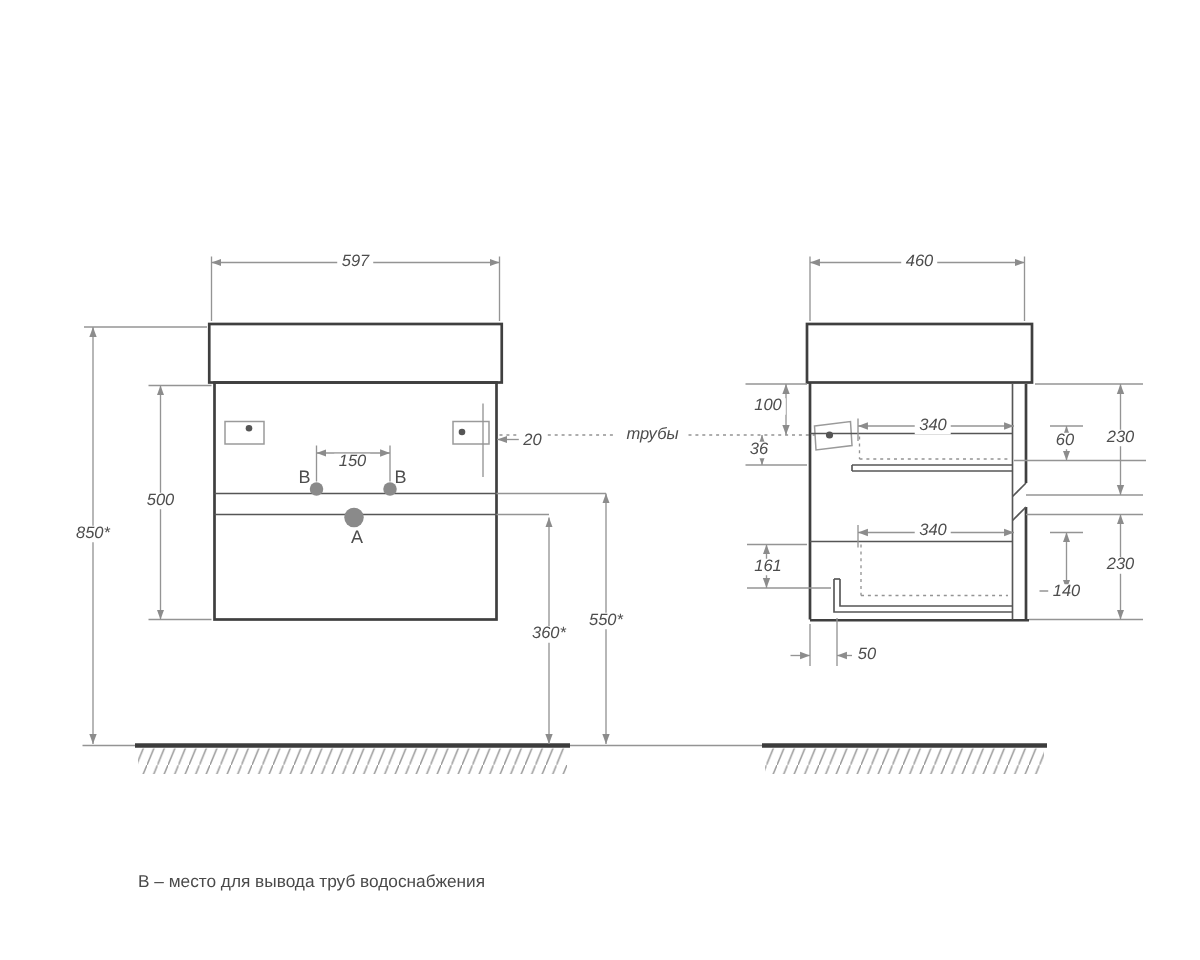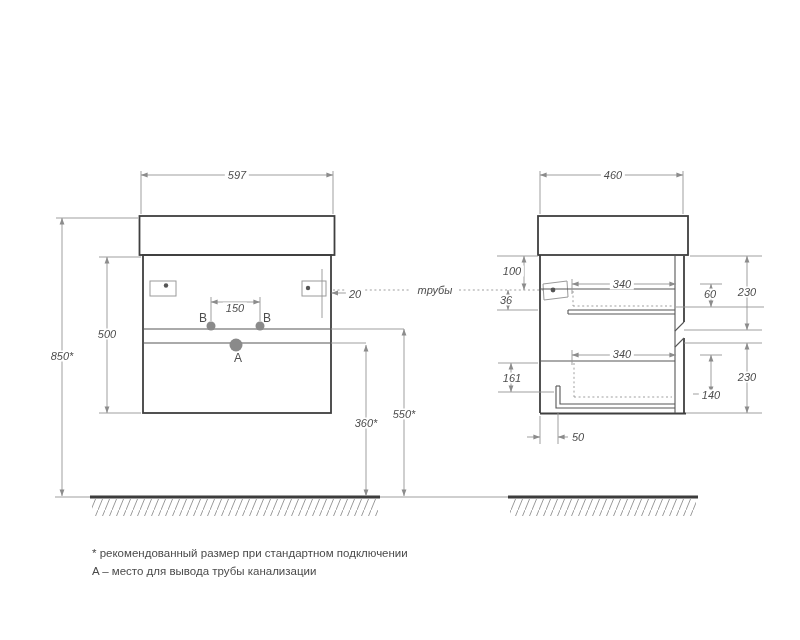--- a/index.html
+++ b/index.html
@@ -200,16 +200,15 @@
   <span class="dlabel" style="left:710px;top:294px">60</span>
   <span class="dlabel" style="left:747px;top:292px">230</span>
   <span class="dlabel" style="left:622px;top:354px">340</span>
   <span class="dlabel" style="left:711px;top:395px">140</span>
   <span class="dlabel" style="left:747px;top:377px">230</span>
 
   <span class="plabel" style="left:203px;top:318px">B</span>
   <span class="plabel" style="left:267px;top:318px">B</span>
   <span class="plabel" style="left:238px;top:358px">A</span>
 
-  <span class="note" style="left:92px;top:547px">* рекомендованный размер при стандартном подключении</span>
-  <span class="note" style="left:92px;top:565px">A – место для вывода трубы канализации</span>
+  <span class="note" style="left:92px;top:582px">B – место для вывода труб водоснабжения</span>
 
 </div>
 
 </body></html>

